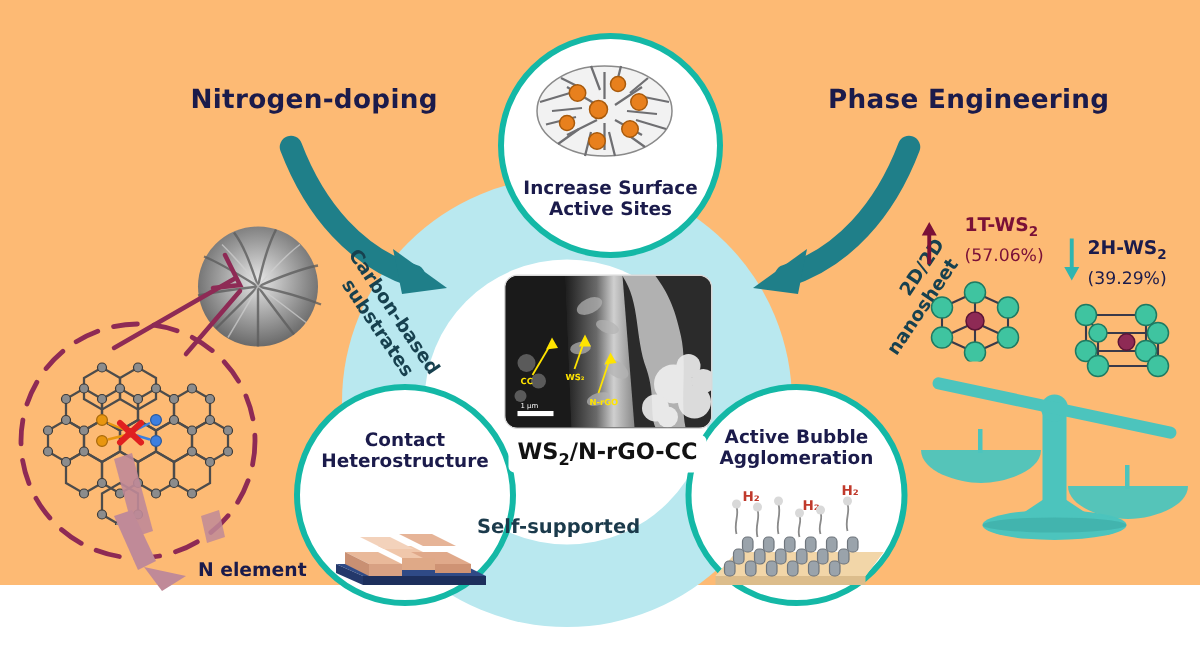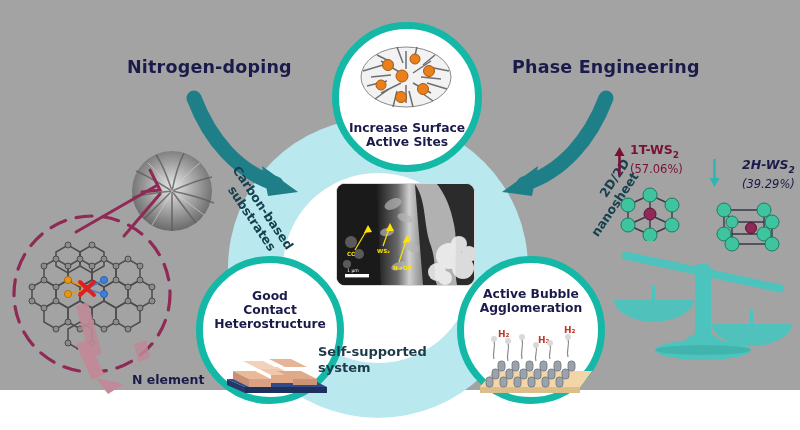--- a/index.html
+++ b/index.html
@@ -1,18 +1,18 @@
 <!DOCTYPE html>
 <html><head>
 <meta charset="utf-8">
 <style>
   html,body{margin:0;padding:0;background:#ffffff;}
   body{width:800px;height:430px;overflow:hidden;
        font-family:"DejaVu Sans","Liberation Sans",sans-serif;}
-  #stage{position:relative;width:800px;height:390px;background:#a3a3a3;}
+  #stage{position:relative;width:800px;height:390px;background:#fdba74;}
 
   .abs{position:absolute;}
 
   
   .headline{
     font-family:"DejaVu Sans","Liberation Sans",sans-serif;
     font-weight:bold;font-size:17.5px;color:#1b1b4b;letter-spacing:.2px;
     white-space:nowrap;
   }
 
@@ -22,21 +22,21 @@
     background:#b9e8ef;
   }
   .teal-hole{
     left:283px;top:173px;width:190px;height:190px;border-radius:50%;
     background:#ffffff;
   }
 
   
   .pink-circle{
     border-radius:50%;background:#ffffff;
-    border:7px solid #14b8a6;
+    border:4px solid #14b8a6;
     box-sizing:border-box;
   }
   .pc-top{left:332px;top:22px;width:150px;height:150px;}
   .pc-left{left:196px;top:256px;width:148px;height:148px;}
   .pc-right{left:457px;top:256px;width:148px;height:148px;}
 
   .circle-label{
     position:absolute;left:0;right:0;text-align:center;
     font-weight:bold;font-size:12.3px;color:#1b1b4b;line-height:14px;
   }
@@ -77,21 +77,21 @@
   }
 
   sub{font-size:.72em;}
 </style>
 </head>
 <body>
 
 <div id="stage">
 
   <div class="abs headline" style="left:127px;top:57px;">Nitrogen-doping</div>
-  <div class="abs headline" style="left:512px;top:57px;">Phase Engineering</div>
+  <div class="abs headline" style="left:552px;top:57px;">Phase Engineering</div>
 
   <div class="abs teal-ring"></div>
   <div class="abs teal-hole"></div>
 
   <svg class="abs" style="left:180px;top:80px;" width="130" height="130" viewBox="0 0 130 130">
     <path d="M14,18 C30,60 58,92 96,104" stroke="#1f7f89" stroke-width="15" fill="none" stroke-linecap="round"></path>
     <path d="M118,112 L82,86 L88,116 Z" fill="#1f7f89"></path>
   </svg>
   <svg class="abs" style="left:490px;top:80px;" width="130" height="130" viewBox="0 0 130 130">
     <path d="M116,18 C100,60 72,92 34,104" stroke="#1f7f89" stroke-width="15" fill="none" stroke-linecap="round"></path>
@@ -127,21 +127,20 @@
       </g>
     </svg>
     <div class="circle-label" style="top:92px;">
       <div>Increase Surface</div>
       <div>Active Sites</div>
     </div>
   </div>
 
   <div class="abs pink-circle pc-left">
     <div class="circle-label" style="top:26px;">
-      <div>Good</div>
       <div>Contact</div>
       <div>Heterostructure</div>
     </div>
     <svg style="position:absolute;left:16px;top:78px;" width="116" height="54" viewBox="0 0 116 54">
       <path d="M8,38 L26,46 L108,46 L92,38 Z" fill="#2f4a86"></path>
       <path d="M8,38 L8,44 L26,52 L26,46 Z" fill="#24386a"></path>
       <path d="M26,46 L26,52 L108,52 L108,46 Z" fill="#1d2f5c"></path>
       <g>
         <path d="M14,30 L30,38 L52,38 L36,30 Z" fill="#e9b99a"></path>
         <path d="M36,26 L52,34 L74,34 L58,26 Z" fill="#f0c7ab"></path>
@@ -268,24 +267,26 @@
         <text x="56" y="86">N-rGO</text>
       </g>
 
       <g>
         <text x="10" y="88" fill="#ffffff" font-family="DejaVu Sans" font-size="4.6">1 μm</text>
         <rect x="8" y="90" width="24" height="3.4" fill="#ffffff"></rect>
       </g>
     </svg>
   </div>
 
+  <div class="abs center-title">
+    <span>WS</span><sub>2</sub><span>/N-rGO-CC</span>
+  </div>
 
   <div class="abs self-sup">
     <div>Self-supported</div>
-    <div>system</div>
   </div>
 
   <svg class="abs" style="left:126px;top:145px;" width="92" height="92" viewBox="0 0 92 92">
     <defs>
       <radialGradient id="fg" cx="50%" cy="45%" r="55%">
         <stop offset="0%" stop-color="#e8e8e8"></stop>
           <stop offset="60%" stop-color="#9c9c9c"></stop>
         <stop offset="100%" stop-color="#6a6a6a"></stop>
       </radialGradient>
     </defs>
@@ -404,33 +405,33 @@
       <path d="M18,6 L30,2 L44,54 L32,58 Z" opacity=".9"></path>
       <path d="M18,44 L30,40 L46,74 L34,80 Z"></path>
       <path d="M38,78 L66,84 L50,94 Z"></path>
       <path d="M76,44 L88,40 L92,58 L80,62 Z" opacity=".85"></path>
     </g>
   </svg>
 
   <div class="abs n-element">N element</div>
 
   <div class="abs" style="left:614px;top:143px;">
-    <div style="display:flex;align-items:flex-end;gap:5px;">
+    <div style="display:flex;align-items:flex-end;gap:18px;">
       <svg width="11" height="30" viewBox="0 0 11 30">
         <path d="M5.5,1 L10.5,10 L6.8,10 L6.8,29 L4.2,29 L4.2,10 L0.5,10 Z" fill="#7a1037"></path>
       </svg>
       <div>
         <div class="phase-lab phase-1t"><span>1T-WS</span><sub>2</sub></div>
         <div class="phase-lab phase-1t pct">(57.06%)</div>
       </div>
     </div>
   </div>
 
   <div class="abs" style="left:709px;top:158px;">
-    <div style="display:flex;align-items:flex-start;gap:22px;font-style:italic;">
+    <div style="display:flex;align-items:flex-start;gap:5px;">
       <svg width="11" height="30" viewBox="0 0 11 30">
         <path d="M5.5,29 L10.5,20 L6.8,20 L6.8,1 L4.2,1 L4.2,20 L0.5,20 Z" fill="#2fb5b0"></path>
       </svg>
       <div>
         <div class="phase-lab phase-2h"><span>2H-WS</span><sub>2</sub></div>
         <div class="phase-lab phase-2h pct">(39.29%)</div>
       </div>
     </div>
   </div>
 

